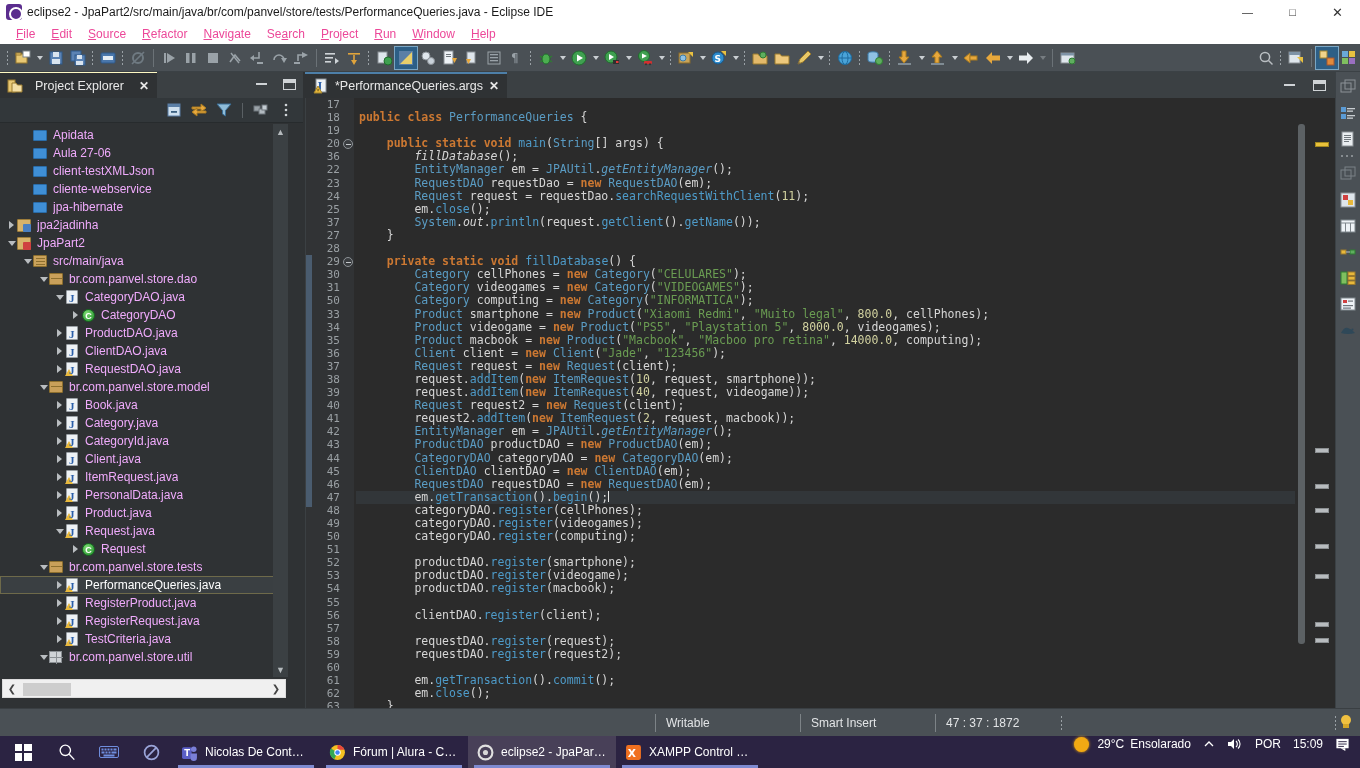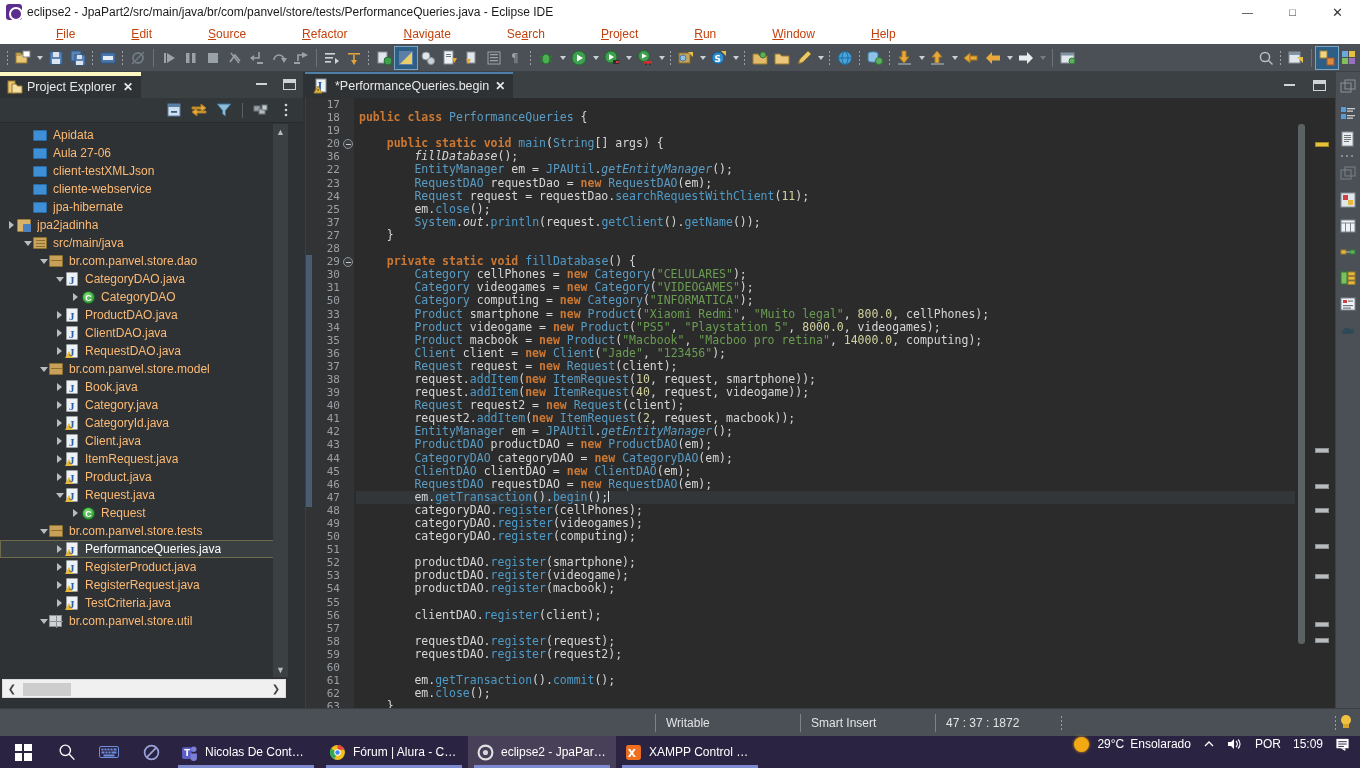--- a/index.html
+++ b/index.html
@@ -39,21 +39,21 @@
   .winbtn:last-child{ }
   .winbtn .gl{ font-size:11px; line-height:1; }
   .winbtn-close .gl{ font-size:13px; }
 
   
   .menubar{
     position:absolute; left:0; top:24px; width:1360px; height:20px;
     background:#ffffff; display:flex; align-items:center; padding-left:8px;
   }
   .menu-item{
-    font-size:12px; color:#c2410c; padding:1px 8px; white-space:nowrap;margin-left:40px;
+    font-size:12px; color:#ec4899; padding:1px 8px; white-space:nowrap;
   }
   .menu-item u{ text-decoration:underline; }
 
   
   .toolbar{
     position:absolute; left:0; top:44px; width:1360px; height:28px;
     background:#4a5055;
     display:flex; align-items:center; padding-left:4px;
     border-bottom:1px solid #3b4145;
   }
@@ -86,21 +86,21 @@
   .pe{
     position:absolute; left:0; top:72px; width:303px; height:636px;
     background:#2f3234;
   }
   .pe-tabrow{
     position:relative; height:26px; background:#3b4043;
     display:flex; align-items:flex-end;
   }
   .pe-tab{
     height:26px; background:#2f3234; display:flex; align-items:center;
-    padding:0 8px 0 7px; gap:4px; border-top:4px solid #fef9c3;
+    padding:0 8px 0 7px; gap:12px; border-top:1px solid #fef9c3;
     min-width:0;
   }
   .pe-tab .t-label{ font-size:12.5px; color:#e8e8e8; white-space:nowrap; }
   .pe-tab .t-close{ font-size:12px; color:#e8e8e8; font-weight:bold; margin-left:3px;}
   .pe-viewbtns{ position:absolute; right:4px; top:3px; display:flex; gap:8px; align-items:center; }
   .vb{ width:20px; height:18px; display:flex; align-items:center; justify-content:center; }
   .vb .minline{ width:11px; height:2px; background:#cfd3d6; }
   .vb .maxbox{ width:13px; height:11px; border:1.5px solid #cfd3d6; position:relative; }
   .vb .maxbox::after{ content:""; position:absolute; left:0; top:0; right:0; height:3px; background:#cfd3d6; }
 
@@ -111,21 +111,21 @@
   }
   .pe-toolbar .tsep{ width:1px; height:15px; background:#5a6064; margin:0 4px; }
   .pe-tb-btn{ width:22px;height:20px; display:flex;align-items:center;justify-content:center; }
 
   .pe-tree{
     position:absolute; left:0; top:52px; width:288px; height:553px;
     overflow:hidden; background:#2f3234; padding-top:2px;
   }
   .row{
     height:18px; display:flex; align-items:center; white-space:nowrap;
-    font-size:12px; color:#fdba74; position:relative;
+    font-size:12px; color:#f0abfc; position:relative;
   }
   .row.selected{
     background:#3a3f42; outline:1px solid #6e6a4a; outline-offset:-1px;
     color:#ffffff;
   }
   .row .twisty{
     width:11px; flex:none; display:flex; align-items:center; justify-content:center;
   }
   .row .twisty i{
     display:block; width:0;height:0;
@@ -773,20 +773,30 @@
           <span style="width:6px;flex:none"></span>
           <span class="twisty">
             <i></i>
           </span>
           <span class="ticon">
             <span class="icon-proj j sq"></span>
           </span>
           <span class="tlabel">jpa2jadinha</span>
         </div>
         <div class="row">
+          <span style="width:6px;flex:none"></span>
+          <span class="twisty open">
+            <i></i>
+          </span>
+          <span class="ticon">
+            <span class="icon-proj sq"></span>
+          </span>
+          <span class="tlabel">JpaPart2</span>
+        </div>
+        <div class="row">
           <span style="width:22px;flex:none"></span>
           <span class="twisty open">
             <i></i>
           </span>
           <span class="ticon">
             <span class="icon-src sq"></span>
           </span>
           <span class="tlabel">src/main/java</span>
         </div>
         <div class="row">
@@ -901,20 +911,30 @@
         </div>
         <div class="row">
           <span style="width:54px;flex:none"></span>
           <span class="twisty">
             <i></i>
           </span>
           <span class="ticon">
             <span class="icon-java warn sq"></span>
           </span>
           <span class="tlabel">ItemRequest.java</span>
+        </div>
+        <div class="row">
+          <span style="width:54px;flex:none"></span>
+          <span class="twisty">
+            <i></i>
+          </span>
+          <span class="ticon">
+            <span class="icon-java warn sq"></span>
+          </span>
+          <span class="tlabel">PersonalData.java</span>
         </div>
         <div class="row">
           <span style="width:54px;flex:none"></span>
           <span class="twisty">
             <i></i>
           </span>
           <span class="ticon">
             <span class="icon-java warn sq"></span>
           </span>
           <span class="tlabel">Product.java</span>
@@ -1014,21 +1034,21 @@
 
   <div class="editor">
     <div class="ed-tabrow">
       <div class="ed-tab">
         <svg width="16" height="16" viewBox="0 0 16 16">
           <rect x="3" y="1" width="10" height="13" fill="#eef3f7" stroke="#8a9096"></rect>
           <text x="4.5" y="11" font-size="10" fill="#2a5ea8" font-family="DejaVu Serif, serif" font-weight="bold">J</text>
           <polygon points="1,15 5,8 9,15" fill="#e8b83b" stroke="#a5862f"></polygon>
           <rect x="4.6" y="11" width="0.9" height="2.2" fill="#4a3a05"></rect>
         </svg>
-        <span class="e-label">*PerformanceQueries.begin</span>
+        <span class="e-label">*PerformanceQueries.args</span>
         <span class="e-close">✕</span>
       </div>
       <div class="ed-viewbtns">
         <div class="vb">
             <span class="minline"></span>
           </div>
         <div class="vb">
             <span class="maxbox"></span>
           </div>
       </div>

